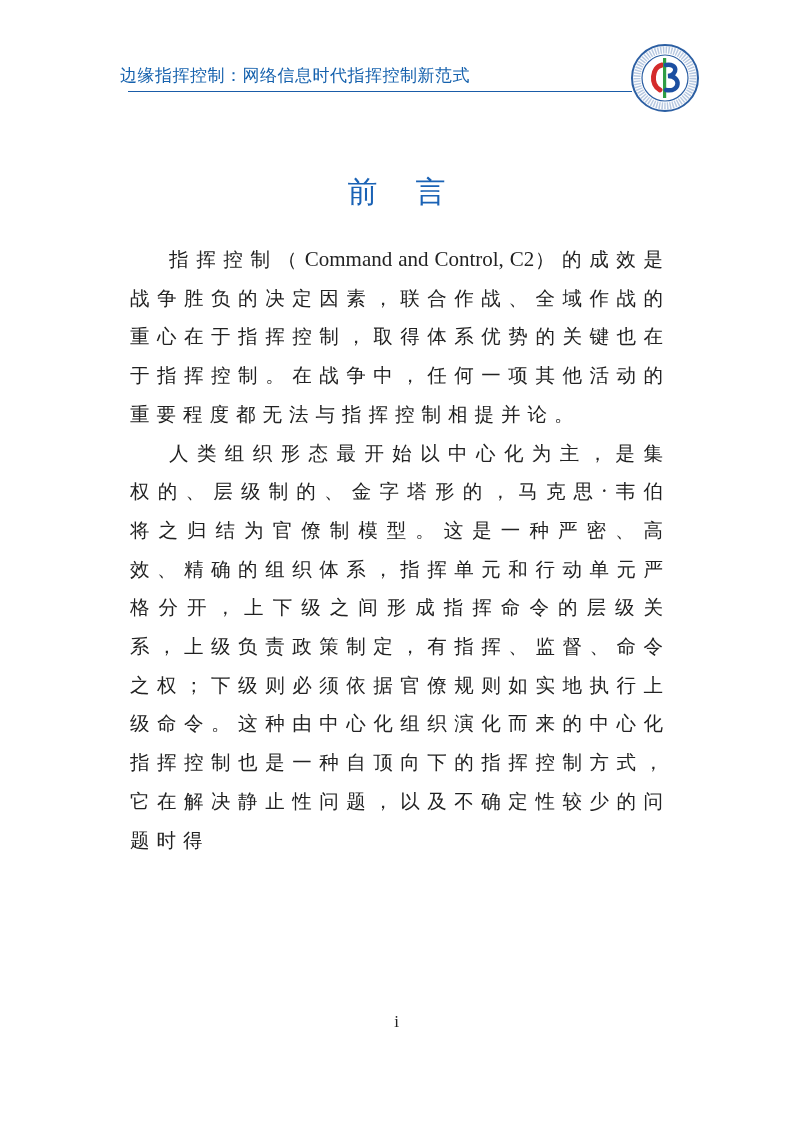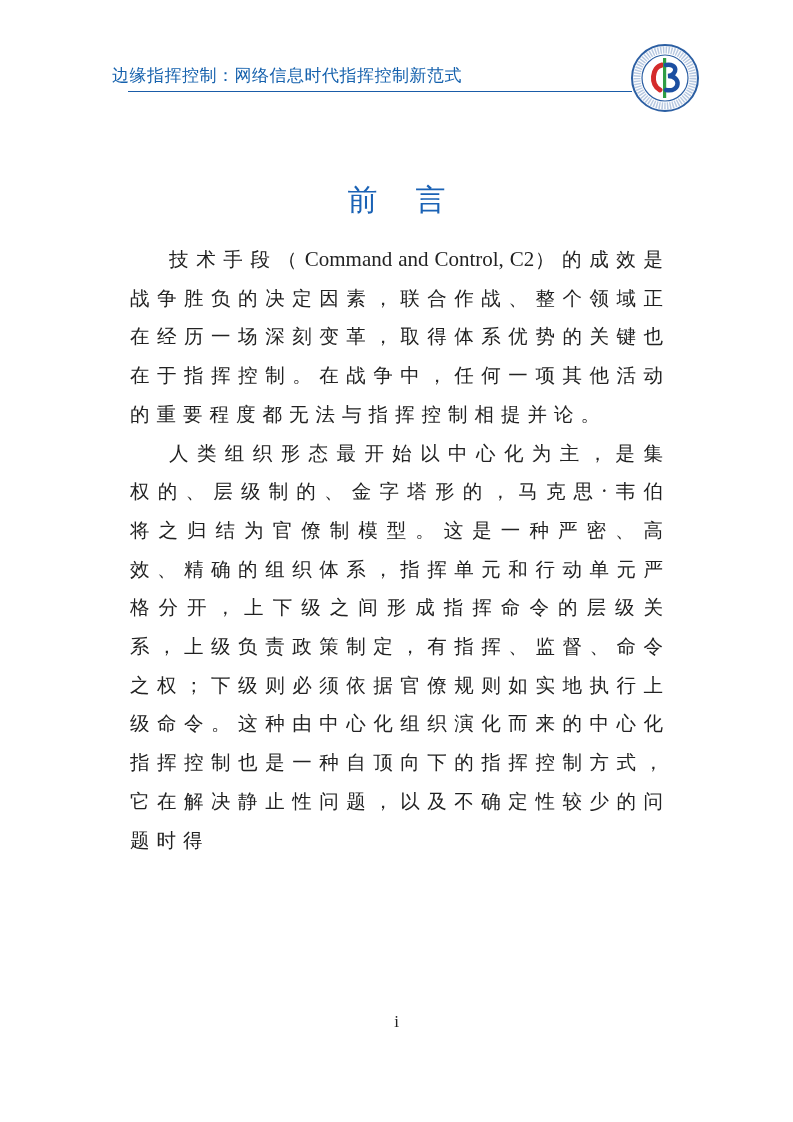--- a/index.html
+++ b/index.html
@@ -1,31 +1,31 @@
 <!DOCTYPE html>
 <html><head>
   <meta charset="utf-8">
   <style>
     html, body { margin: 0; padding: 0; background: #ffffff; }
     body { width: 793px; height: 1122px; position: relative; overflow: hidden; }
     .header-title {
-      position: absolute; left: 112px; top: 64px;
+      position: absolute; left: 120px; top: 64px;
       font-family: "DejaVu Sans", sans-serif;
       font-size: 17px; color: #1561ad; letter-spacing: 0.5px;
       white-space: nowrap;
     }
     .header-rule {
       position: absolute; left: 128px; top: 91px; width: 504px; height: 0;
       border-top: 1.5px solid #1a5ca8;
     }
     .logo {
       position: absolute; left: 630px; top: 43px; width: 70px; height: 70px;
     }
     .page-title {
-      position: absolute; left: 0; top: 180px; width: 793px; text-align: center;
+      position: absolute; left: 0; top: 172px; width: 793px; text-align: center;
       font-family: "DejaVu Sans", sans-serif; font-size: 30px; color: #1a62b5;
       letter-spacing: 38px; padding-left: 38px; box-sizing: border-box;
       font-weight: normal;
     }
     .body-text {
       position: absolute; left: 130px; top: 240px; width: 540px;
       font-family: "DejaVu Serif", serif;
       font-size: 19.5px; line-height: 38.7px; color: #222222;
       letter-spacing: 7px; text-align: justify;
     }
@@ -49,17 +49,17 @@
     <circle cx="35" cy="35" r="28" fill="none" stroke="#7d9cc9" stroke-width="7" stroke-dasharray="1.5 1.2" opacity="0.55"></circle>
     <path d="M32 22 C22 24 20 42 30 47" fill="none" stroke="#d42b2b" stroke-width="5" stroke-linecap="round"></path>
     <rect x="33" y="15" width="3.2" height="40" fill="#2f9e44"></rect>
     <path d="M36 22 C48 20 48 32 38 33 C52 33 50 50 36 47" fill="none" stroke="#1c4fa1" stroke-width="4.5" stroke-linecap="round"></path>
   </svg>
 </div>
 
 <div class="page-title">前言</div>
 
 <div class="body-text">
-  <p><span>技术手段（</span><span class="latin">Command and Control, C2</span><span>）的成效是战争胜负的决定因素，联合作战、整个领域正在经历一场深刻变革，取得体系优势的关键也在于指挥控制。在战争中，任何一项其他活动的重要程度都无法与指挥控制相提并论。</span></p>
+  <p><span>指挥控制（</span><span class="latin">Command and Control, C2</span><span>）的成效是战争胜负的决定因素，联合作战、全域作战的重心在于指挥控制，取得体系优势的关键也在于指挥控制。在战争中，任何一项其他活动的重要程度都无法与指挥控制相提并论。</span></p>
   <p>人类组织形态最开始以中心化为主，是集权的、层级制的、金字塔形的，马克思·韦伯将之归结为官僚制模型。这是一种严密、高效、精确的组织体系，指挥单元和行动单元严格分开，上下级之间形成指挥命令的层级关系，上级负责政策制定，有指挥、监督、命令之权；下级则必须依据官僚规则如实地执行上级命令。这种由中心化组织演化而来的中心化指挥控制也是一种自顶向下的指挥控制方式，它在解决静止性问题，以及不确定性较少的问题时得</p>
 </div>
 
 <div class="page-number">i</div>
 
 </body></html>

